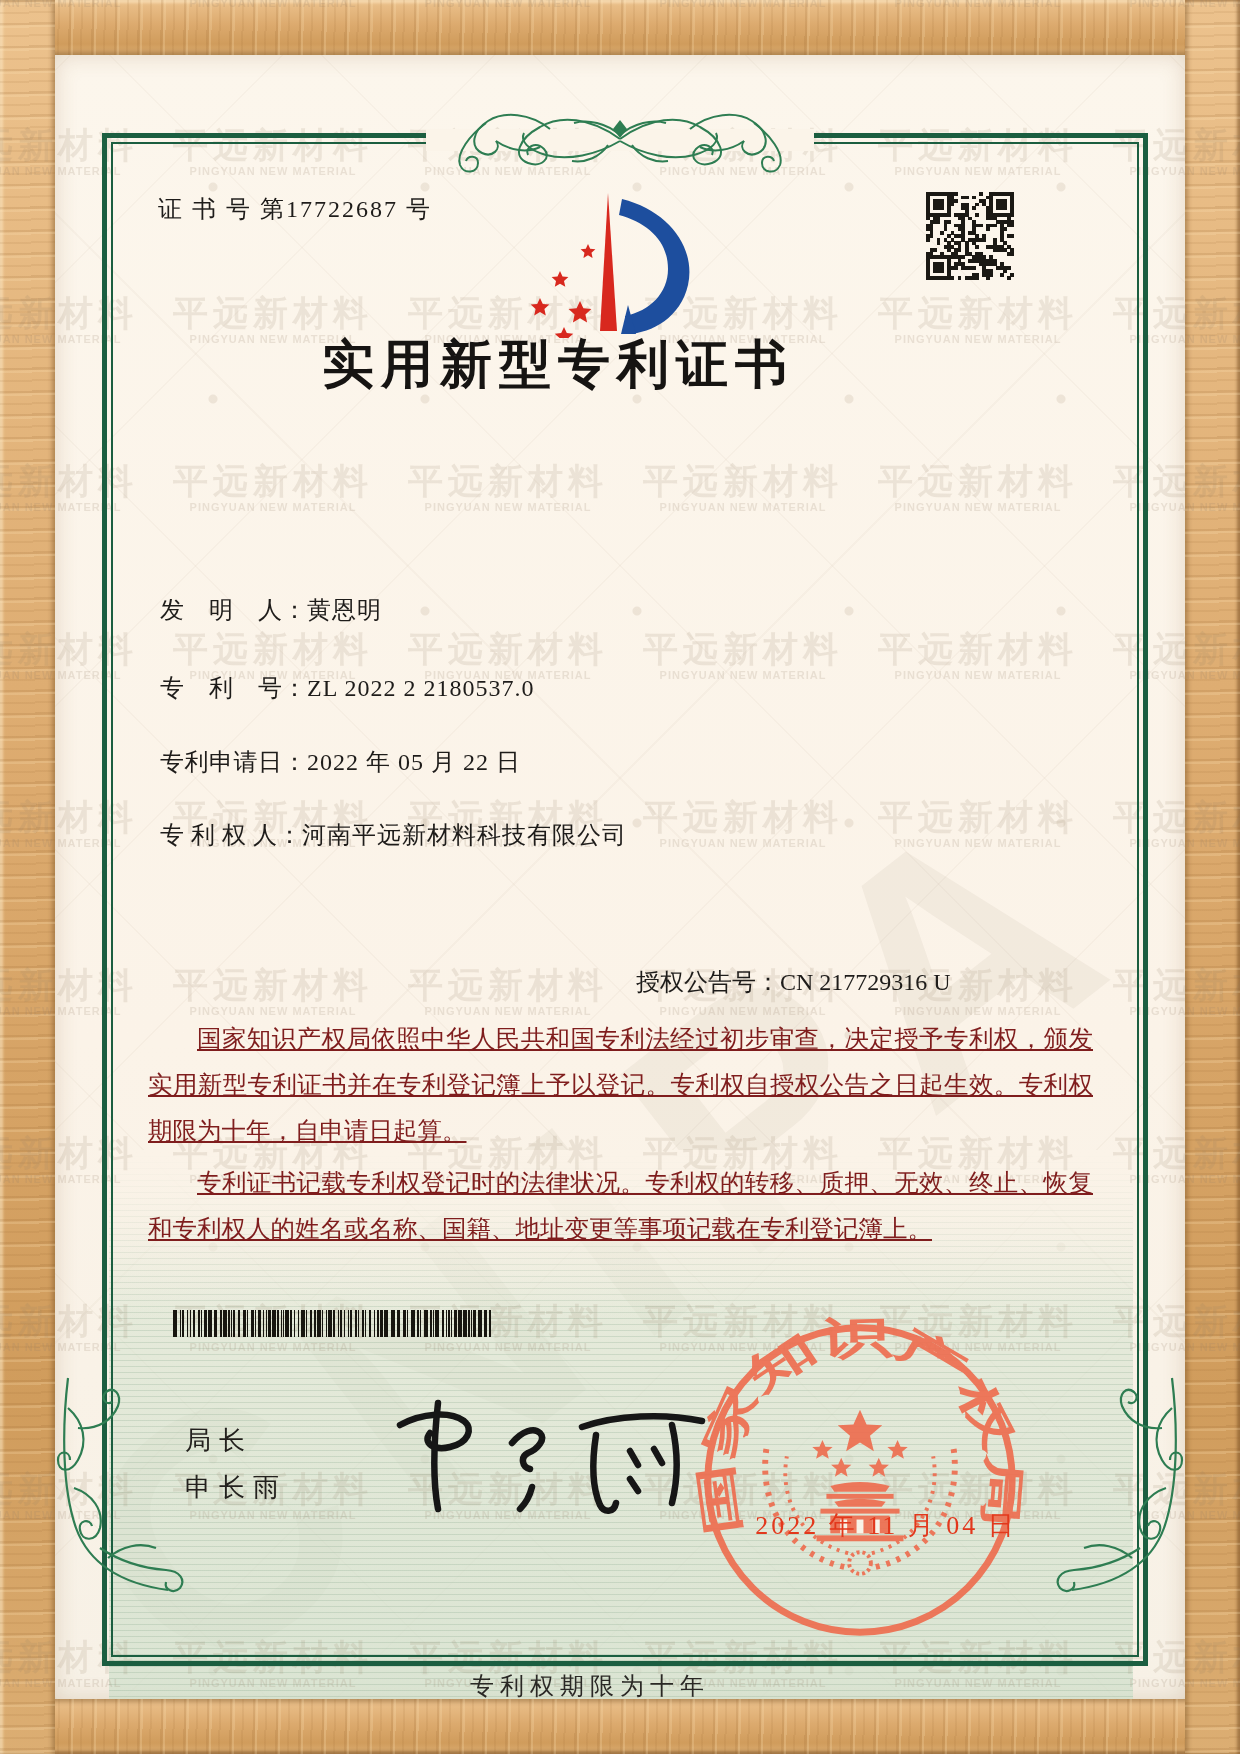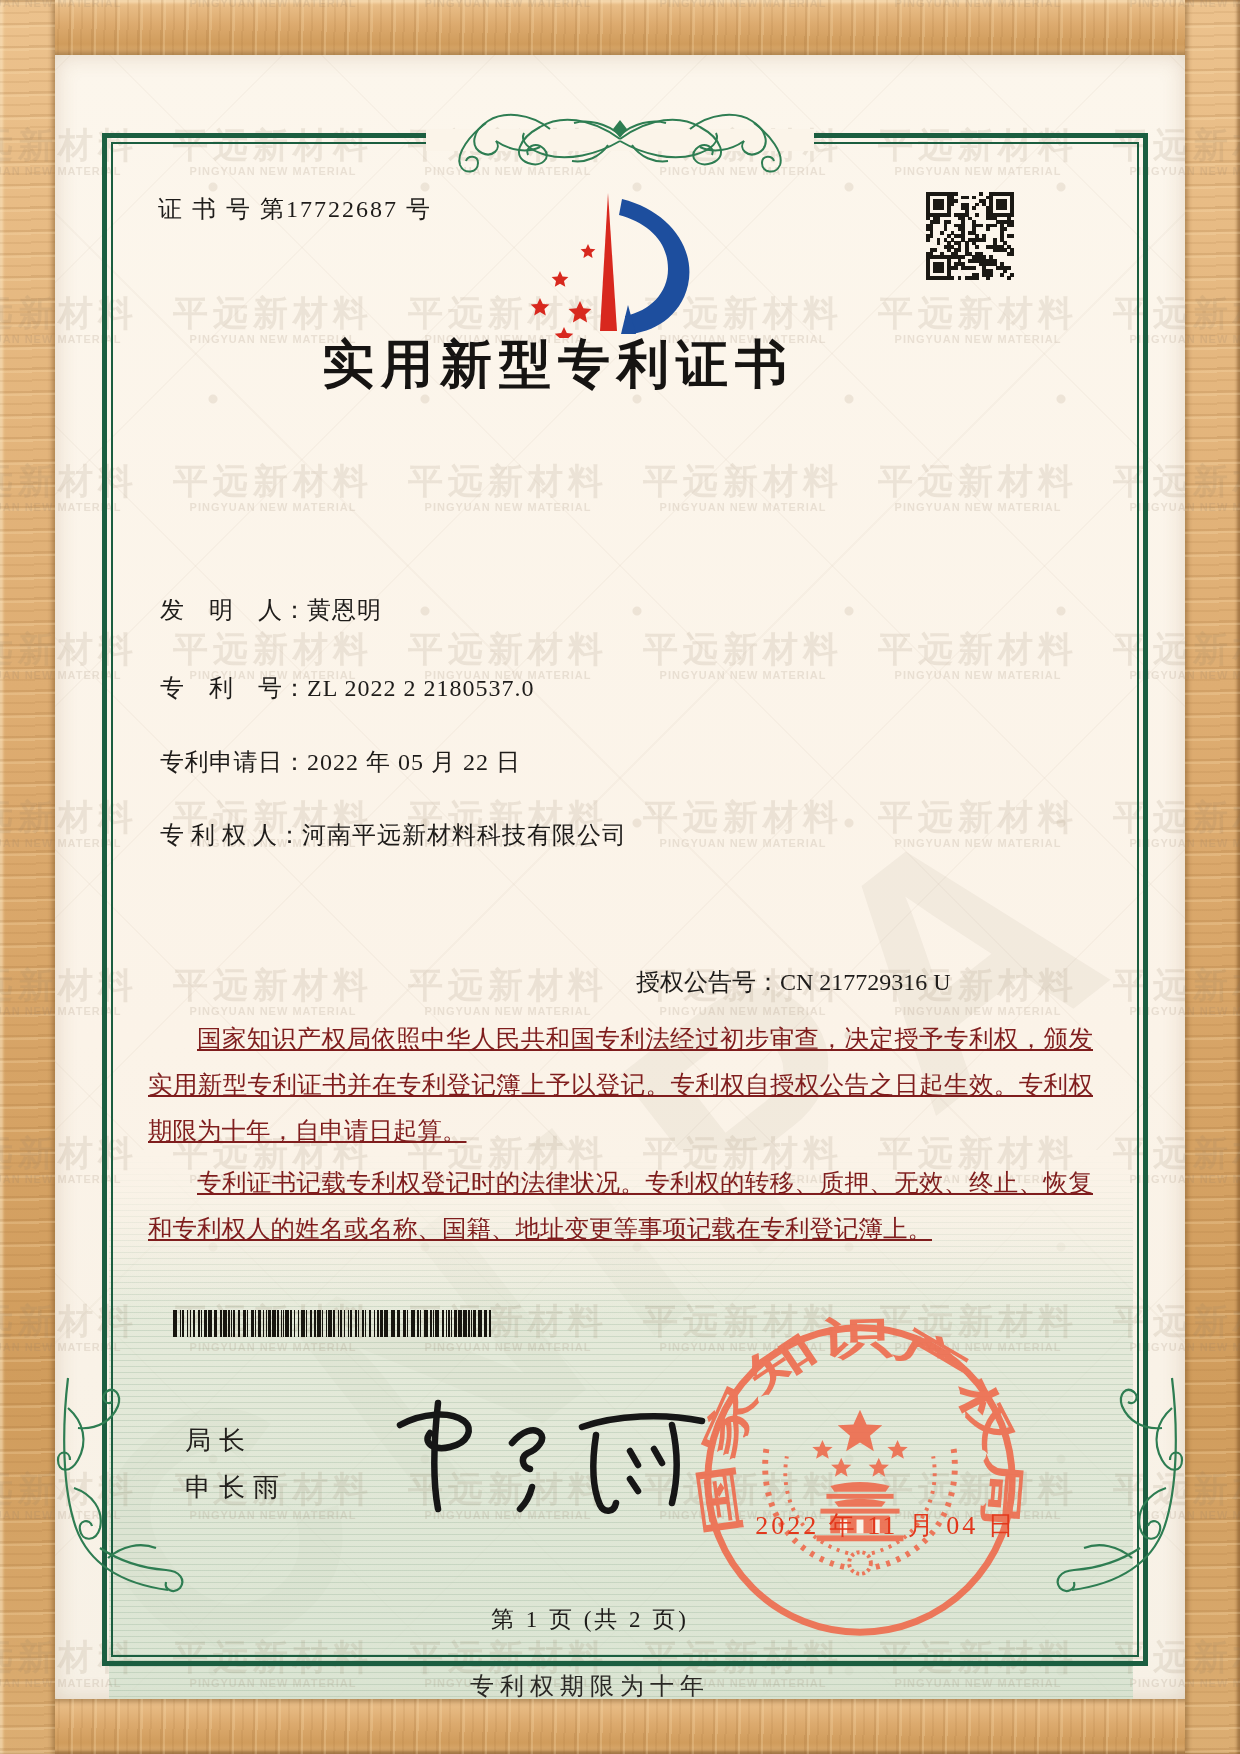--- a/index.html
+++ b/index.html
@@ -862,16 +862,15 @@
       <g stroke="#ee6a4c" fill="none">
         <path d="M-16,88 C-76,74 -104,20 -94,-36" stroke-width="6" stroke-dasharray="4 7"></path>
         <path d="M16,88 C76,74 104,20 94,-36" stroke-width="6" stroke-dasharray="4 7"></path>
         <path d="M-12,74 C-60,62 -82,18 -74,-24" stroke-width="4" stroke-dasharray="3 6"></path>
         <path d="M12,74 C60,62 82,18 74,-24" stroke-width="4" stroke-dasharray="3 6"></path>
         <circle cx="0" cy="84" r="11" stroke-width="4" stroke-dasharray="3 3"></circle>
       </g>
     </svg>
     <div class="abs sealdate">2022 年 11 月 04 日</div>
 
-    <div class="abs pagefoot">第 1 页 (共 2 页)</div>
     <div class="abs note">专利权期限为十年</div>
   </div>
 </div>
 
 </body></html>

